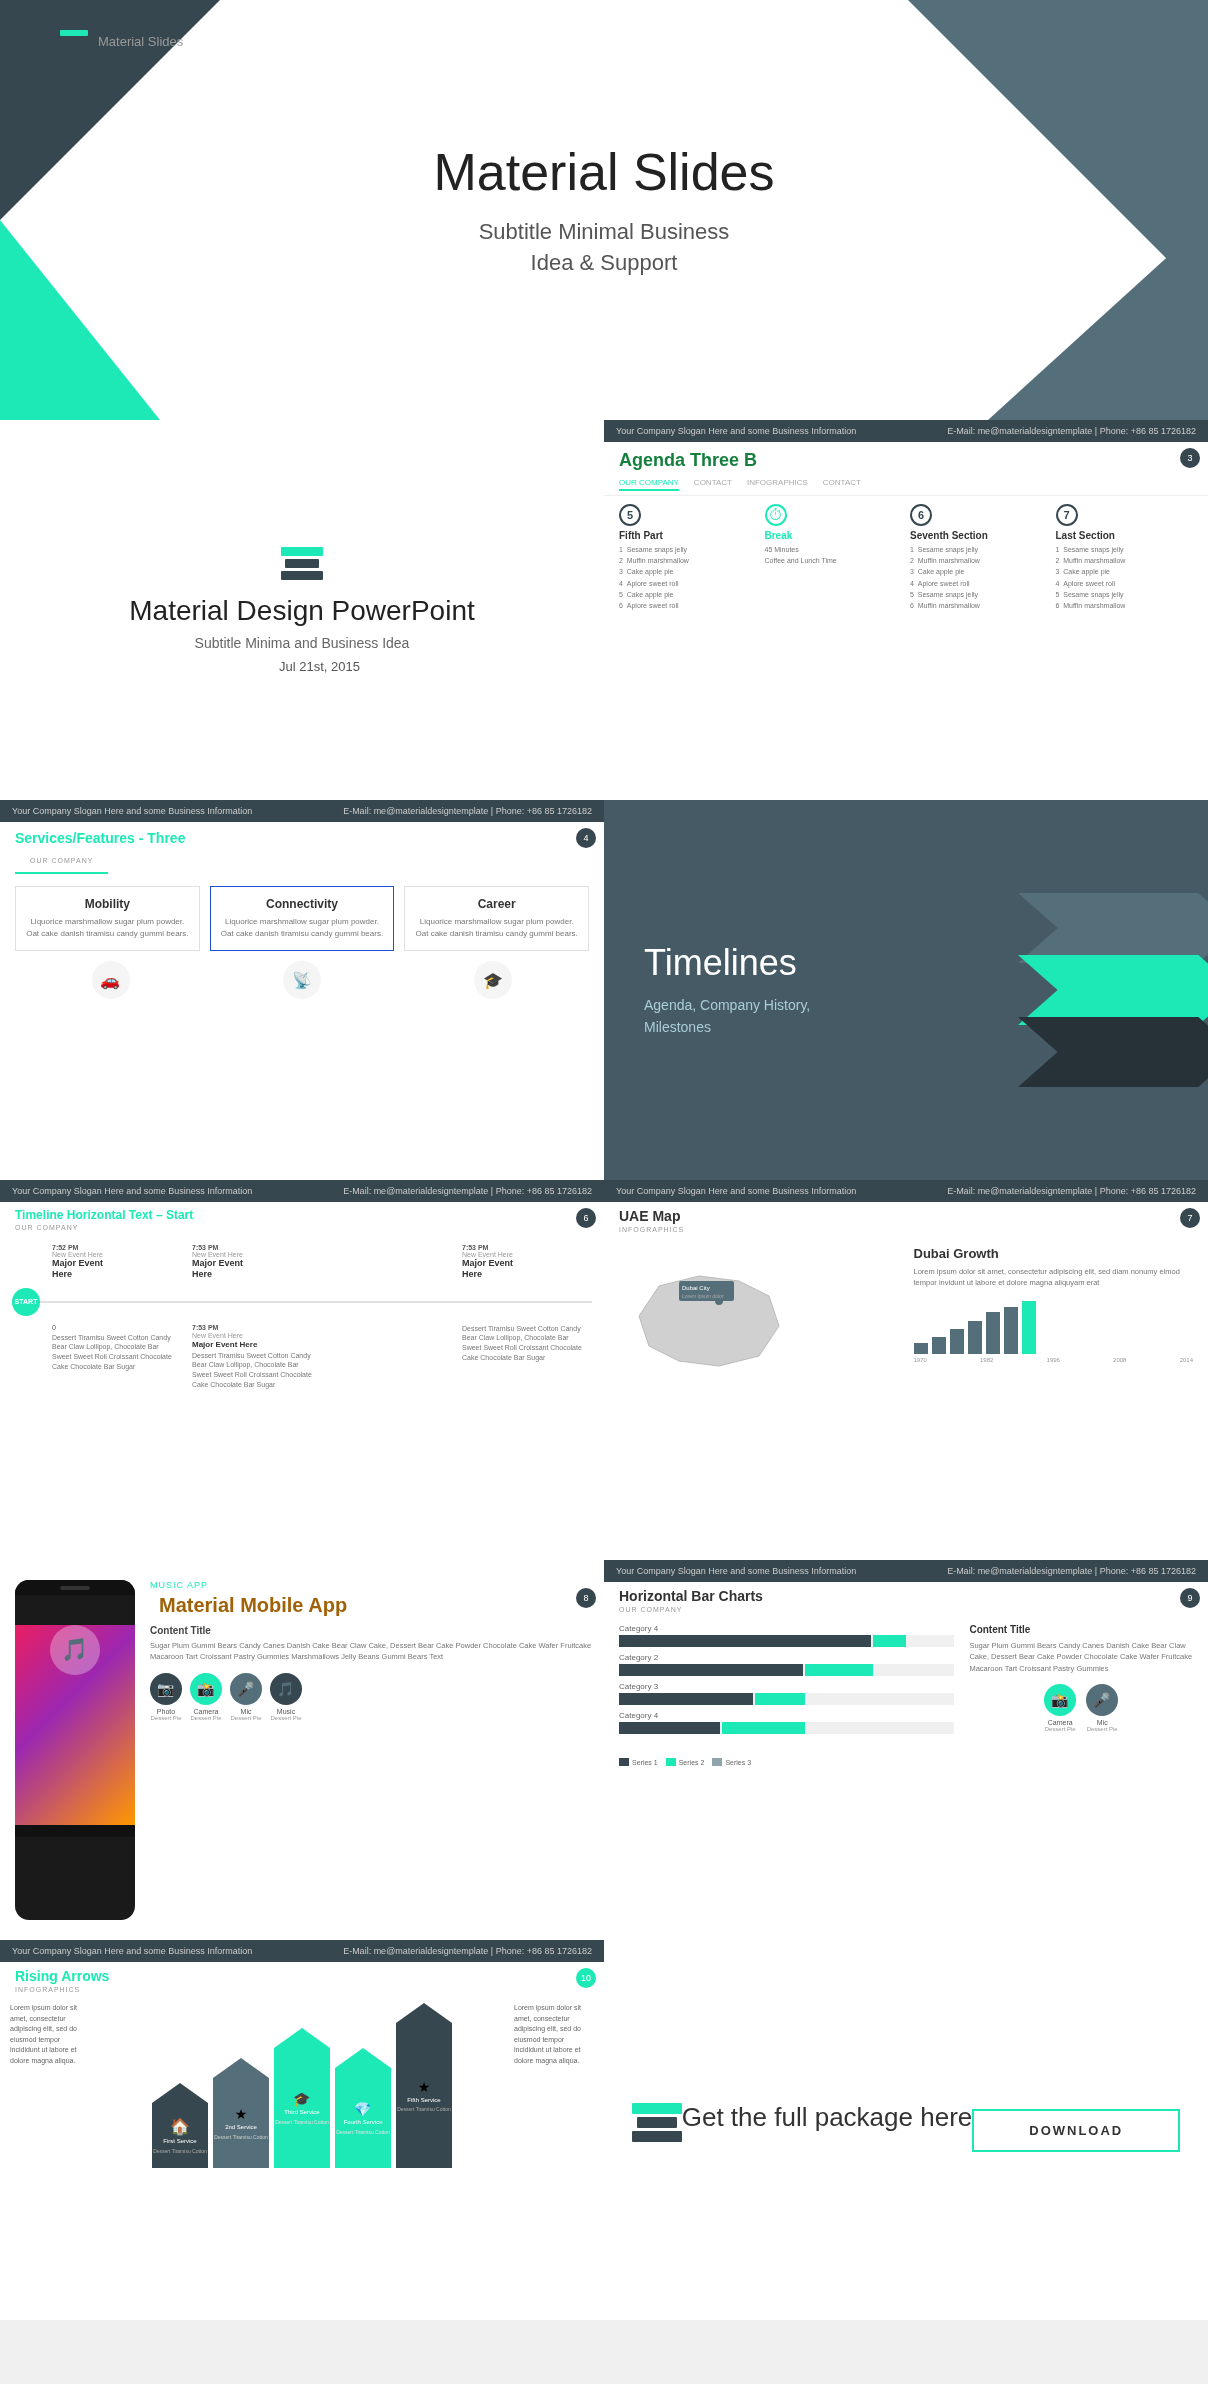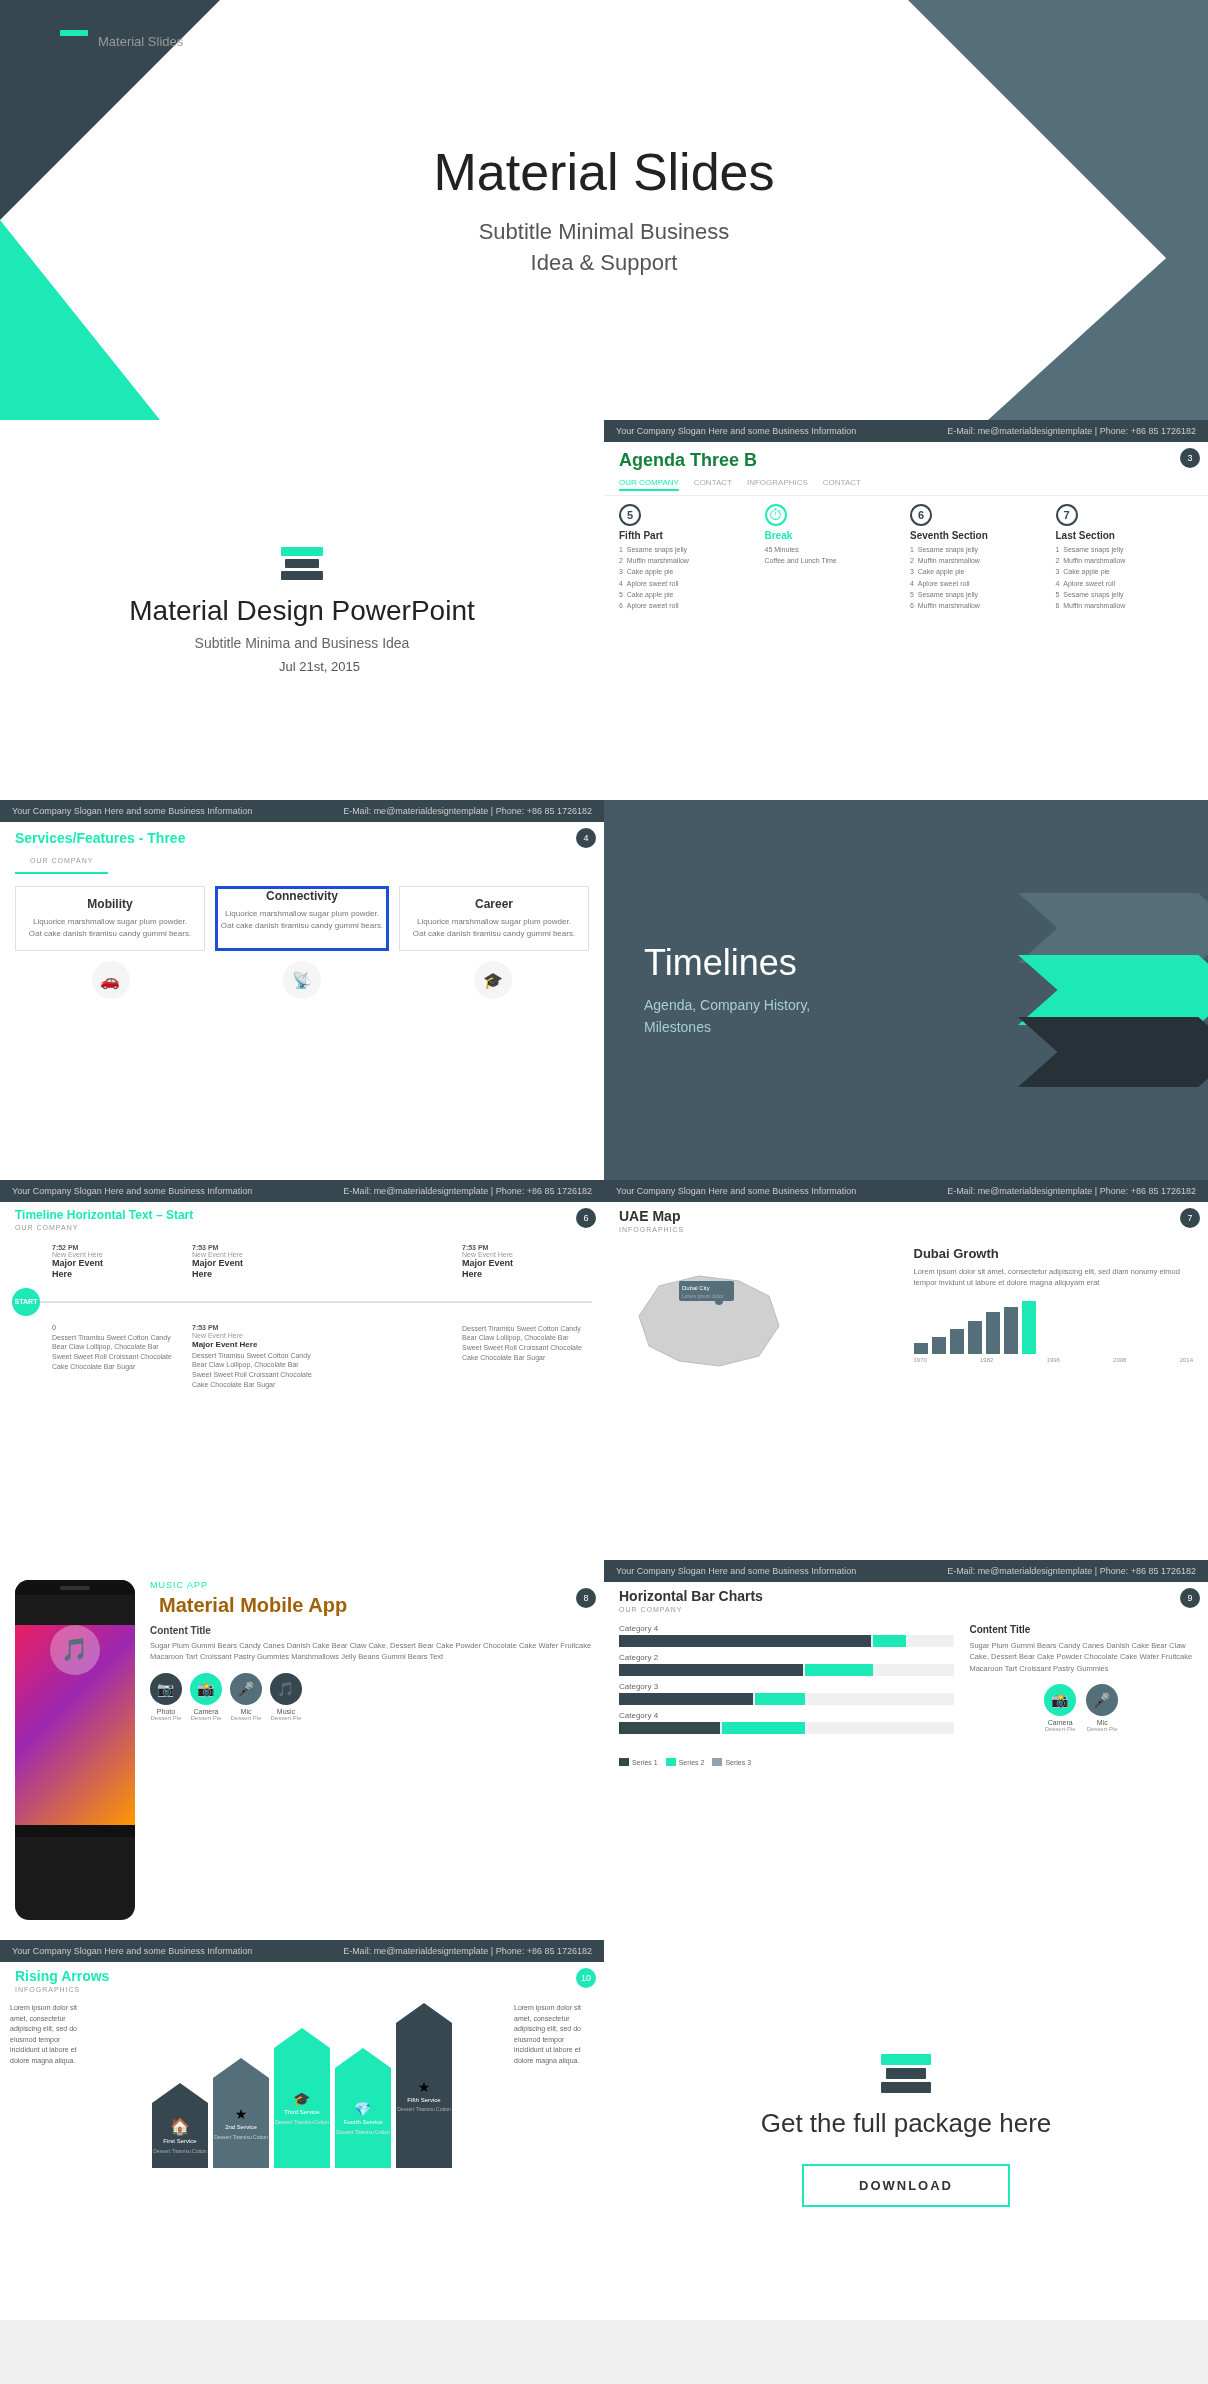--- a/index.html
+++ b/index.html
@@ -132,21 +132,21 @@
       <span>E-Mail: me@materialdesigntemplate | Phone: +86 85 1726182</span>
     </div>
     <div style="position:absolute;top:28px;right:8px;width:20px;height:20px;background:#37474f;color:white;border-radius:50%;font-size:9px;display:flex;align-items:center;justify-content:center;">4</div>
     <div style="padding:8px 15px 3px;font-size:14px;font-weight:700;color:#1de9b6;">Services/Features - Three</div>
     <div style="padding:0 15px 8px;font-size:7px;color:#999;letter-spacing:1px;border-bottom:2px solid #1de9b6;display:inline-block;margin-left:15px;">OUR COMPANY</div>
     <div style="display:flex;gap:10px;padding:12px 15px 5px;">
       <div style="flex:1;padding:10px;border:1px solid #e0e0e0;">
         <div style="font-size:12px;font-weight:700;color:#333;text-align:center;margin-bottom:5px;">Mobility</div>
         <div style="font-size:8px;color:#777;line-height:1.5;text-align:center;">Liquorice marshmallow sugar plum powder. Oat cake danish tiramisu candy gummi bears.</div>
       </div>
-      <div style="flex:1;border:3px solid #1d4ed8;">
+      <div style="flex:1;padding:10px;border:1px solid #1d4ed8;">
         <div style="font-size:12px;font-weight:700;color:#333;text-align:center;margin-bottom:5px;">Connectivity</div>
         <div style="font-size:8px;color:#777;line-height:1.5;text-align:center;">Liquorice marshmallow sugar plum powder. Oat cake danish tiramisu candy gummi bears.</div>
       </div>
       <div style="flex:1;padding:10px;border:1px solid #e0e0e0;">
         <div style="font-size:12px;font-weight:700;color:#333;text-align:center;margin-bottom:5px;">Career</div>
         <div style="font-size:8px;color:#777;line-height:1.5;text-align:center;">Liquorice marshmallow sugar plum powder. Oat cake danish tiramisu candy gummi bears.</div>
       </div>
     </div>
     <div style="display:flex;justify-content:space-around;padding:5px 15px 10px;">
       <div style="width:38px;height:38px;border-radius:50%;background:#f5f5f5;display:flex;align-items:center;justify-content:center;font-size:16px;">🚗</div>
@@ -450,21 +450,21 @@
           </div>
         </div>
       </div>
 
       <div style="width:80px;flex-shrink:0;">
         <div style="font-size:7px;color:#666;line-height:1.5;">Lorem ipsum dolor sit amet, consectetur adipiscing elit, sed do eiusmod tempor incididunt ut labore et dolore magna aliqua.</div>
       </div>
     </div>
   </div>
 
-  <div class="slide slide-half" style="display:flex;flex-direction:column;align-items:center;justify-content:center;background:white;">
+  <div class="slide slide-half" style="display:flex;align-items:center;justify-content:center;background:white;">
     <div class="layers-lg" style="margin-bottom:15px;">
       <div class="layer-lg layer-lg1" style="width:50px;height:11px;"></div>
       <div class="layer-lg layer-lg2" style="width:40px;height:11px;"></div>
       <div class="layer-lg layer-lg3" style="width:50px;height:11px;"></div>
     </div>
     <div style="font-size:26px;font-weight:400;color:#333;text-align:center;margin-bottom:25px;">Get the full package here</div>
     <button style="border:2px solid #1de9b6;color:#333;padding:12px 55px;font-size:13px;font-weight:700;letter-spacing:2px;background:white;cursor:pointer;">DOWNLOAD</button>
   </div>
 
 </div>

